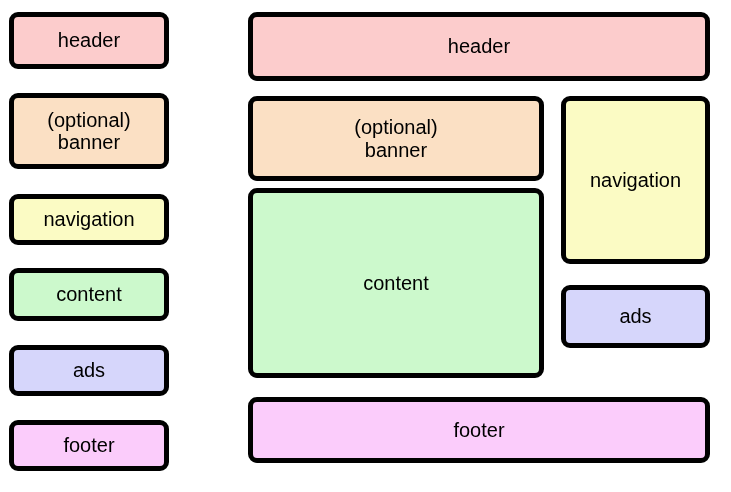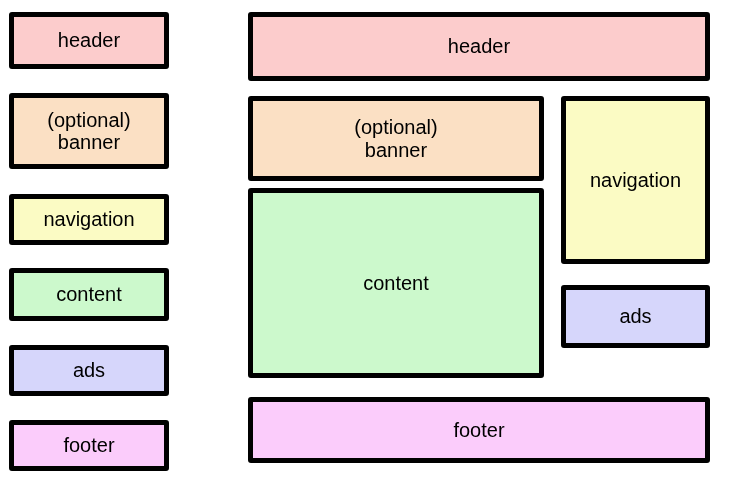--- a/index.html
+++ b/index.html
@@ -20,21 +20,21 @@
     left: 0;
     top: 0;
     width: 731px;
     height: 492px;
   }
 
   .box {
     position: absolute;
     box-sizing: border-box;
     border: 5px solid #000000;
-    border-radius: 3px;
+    border-radius: 9px;
     display: flex;
     align-items: center;
     justify-content: center;
     text-align: center;
     color: #000000;
     font-size: 20px;
     line-height: 1.12;
     font-family: "Liberation Sans", sans-serif;
     white-space: pre-line;
   }

